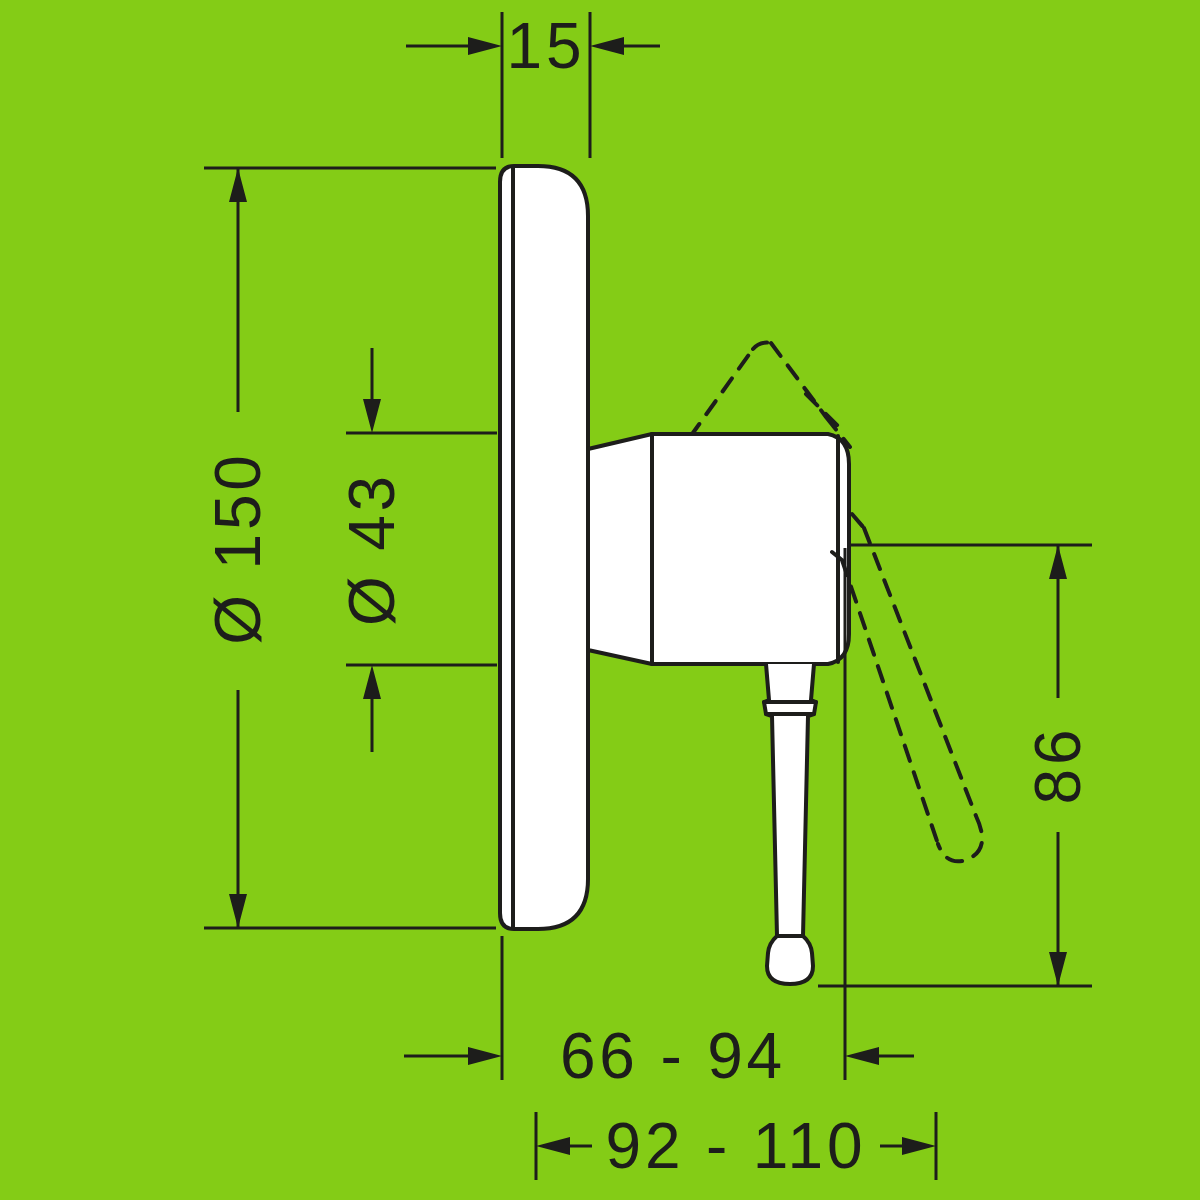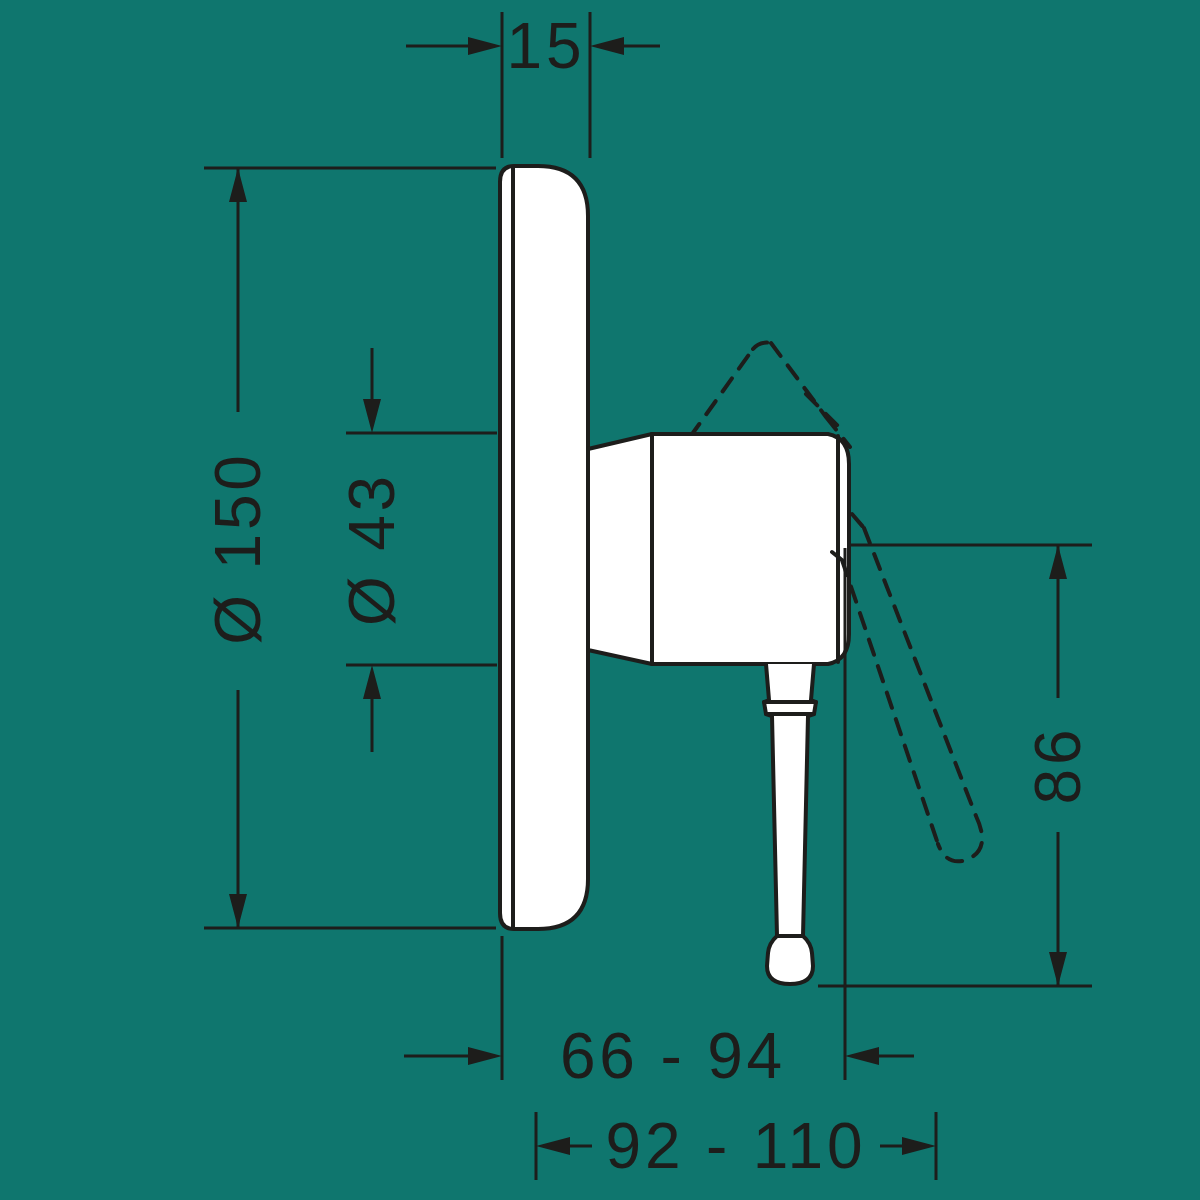--- a/index.html
+++ b/index.html
@@ -4,21 +4,21 @@
 <style>
   html, body {
     margin: 0;
     padding: 0;
     background: #ffffff;
   }
   .stage {
     position: relative;
     width: 1200px;
     height: 1200px;
-    background: #0f766e;
+    background: #84cc16;
     overflow: hidden;
   }
   svg text {
     font-family: "Liberation Sans", sans-serif;
     font-size: 64px;
     font-weight: 400;
     letter-spacing: 0.06em;
     fill: #1d1d1b;
   }
   .obj {

